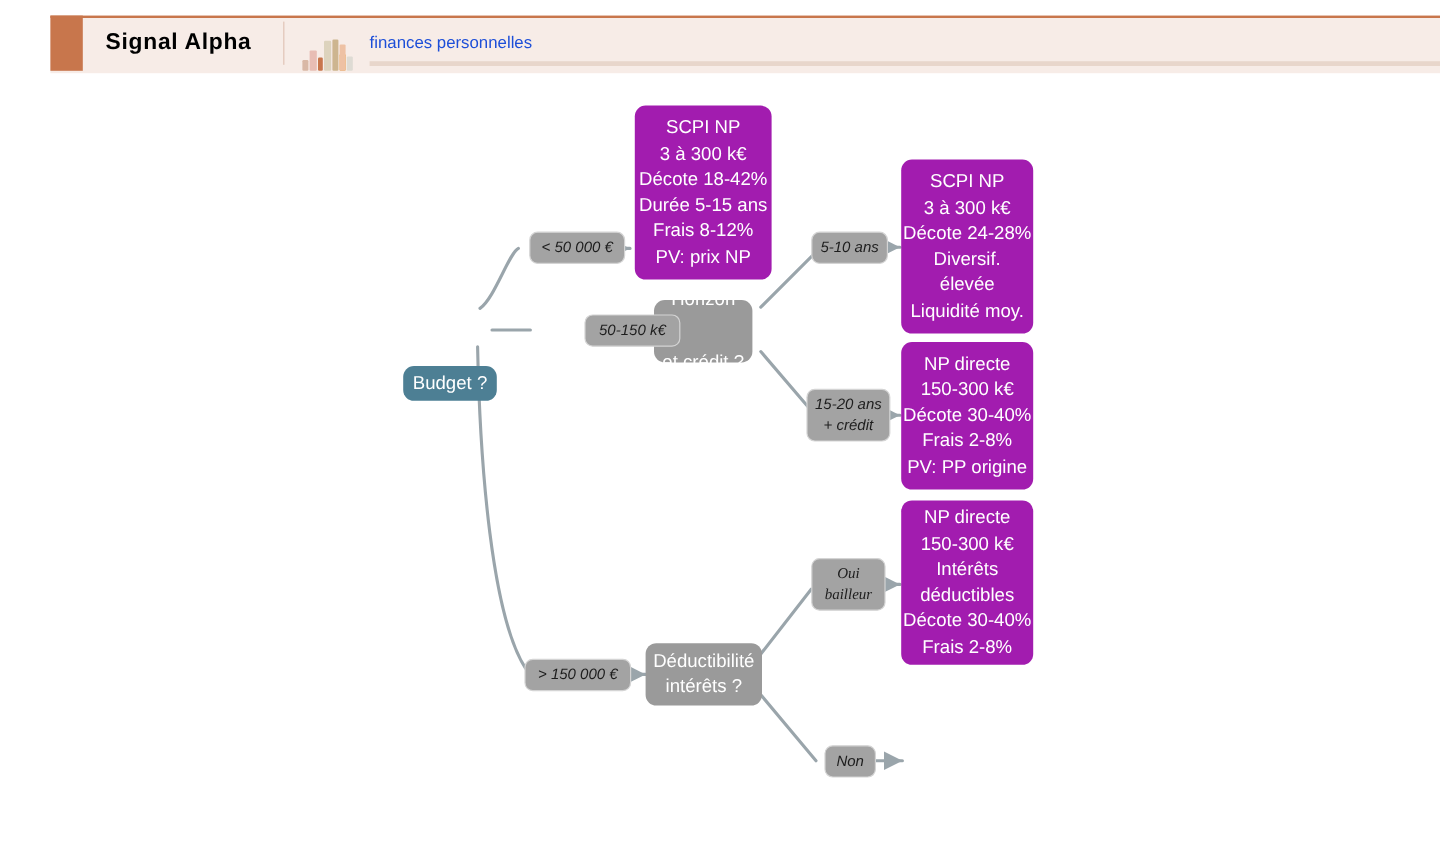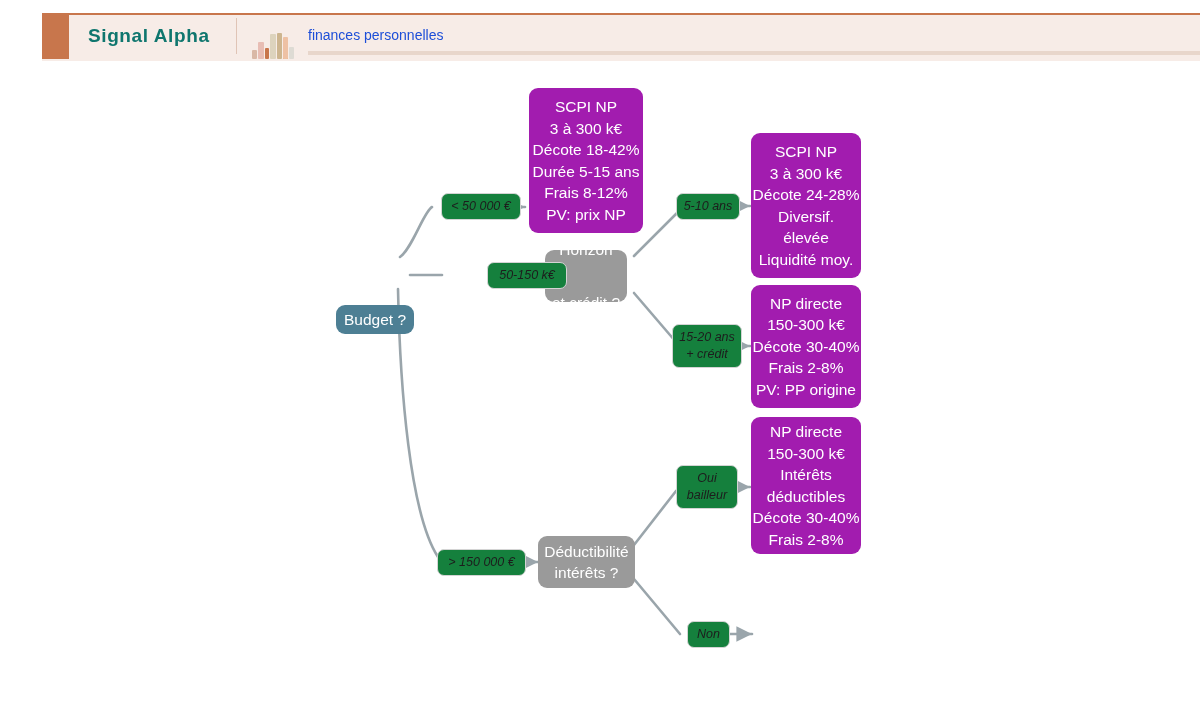--- a/index.html
+++ b/index.html
@@ -41,21 +41,21 @@
     background: #c8764c;
   }
   .header-title {
     position: absolute;
     left: 88px;
     top: 0;
     height: 46px;
     line-height: 46px;
     font-size: 19px;
     font-weight: bold;
-    color: #0f766e;
+    color: #000000;
     letter-spacing: 0.6px;
     white-space: nowrap;
   }
   .header-divider {
     position: absolute;
     left: 236px;
     top: 5px;
     width: 1px;
     height: 36px;
     background: #e0c4b6;
@@ -128,21 +128,21 @@
   .node .ln { display: block; }
 
   
   .elabel {
     position: absolute;
     box-sizing: border-box;
     display: flex;
     flex-direction: column;
     align-items: center;
     justify-content: center;
-    background: #15803d;
+    background: #a3a3a3;
     border: 1px solid #d4d4d4;
     border-radius: 7px;
     color: #1d1d1d;
     font-size: 12.5px;
     line-height: 17px;
     font-style: italic;
     text-align: center;
     white-space: nowrap;
   }
   .elabel .ln { display: block; }
@@ -273,21 +273,21 @@
 
   <div class="elabel" style="left:676px; top:134px; width:64px; height:27px;align-items:center;">
     <span class="ln">5-10 ans</span>
   </div>
 
   <div class="elabel" style="left:672px; top:265px; width:70px; height:44px;">
     <span class="ln">15-20 ans</span>
     <span class="ln">+ crédit</span>
   </div>
 
-  <div class="elabel" style="left:676px; top:406px; width:62px; height:44px;">
+  <div class="elabel" style="left:676px; top:406px; width:62px; height:44px;font-family:Liberation Serif, serif;">
     <span class="ln">Oui</span>
     <span class="ln">bailleur</span>
   </div>
 
   <div class="elabel" style="left:687px; top:562px; width:43px; height:27px;">
     <span class="ln">Non</span>
   </div>
 
 </div>
 

